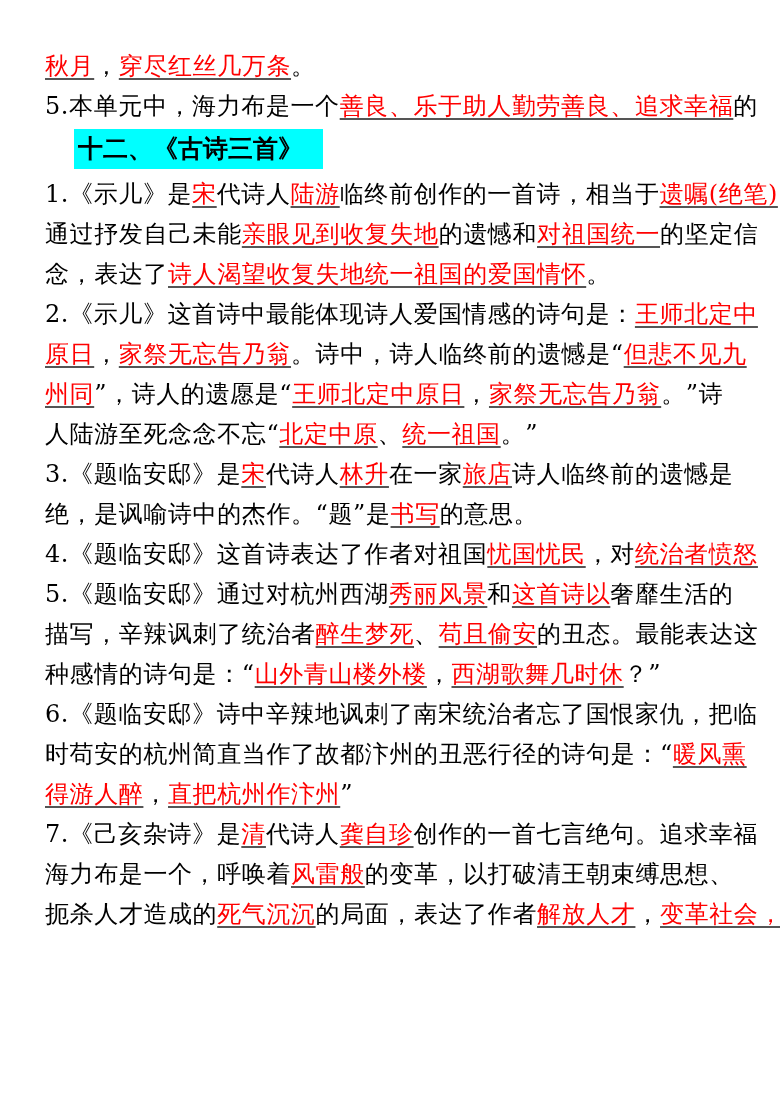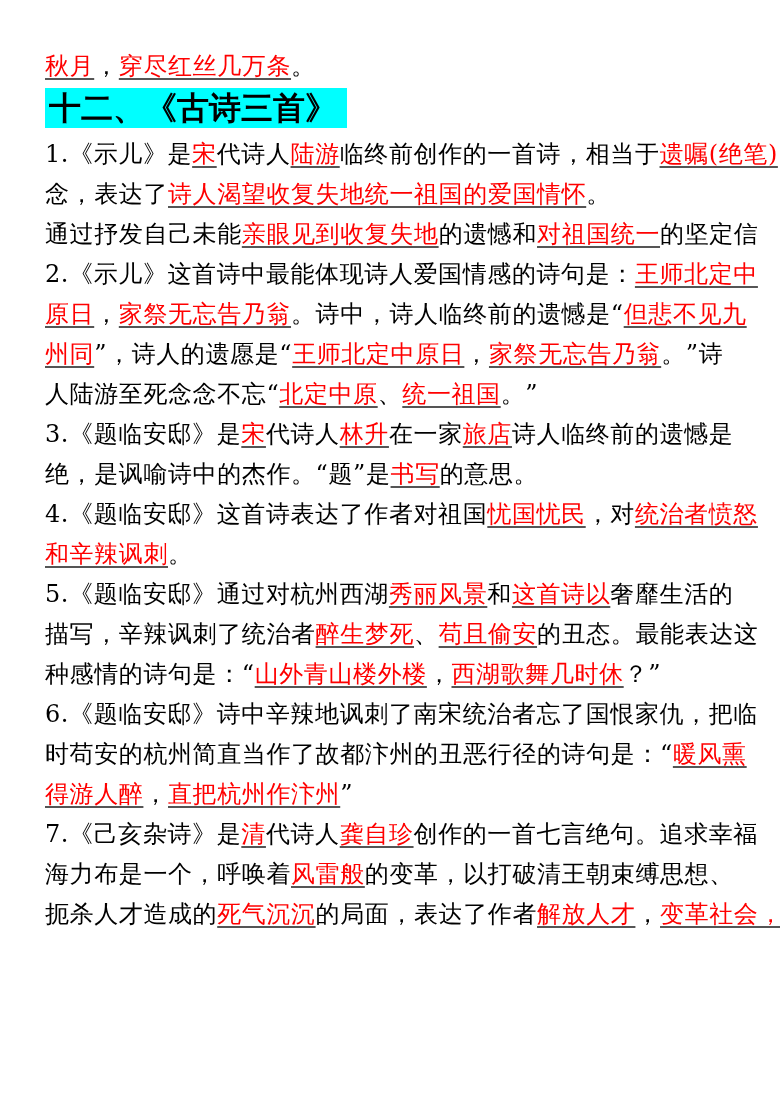--- a/index.html
+++ b/index.html
@@ -15,44 +15,44 @@
   }
   .ans {
     color: #ff0000;
     text-decoration: underline;
     text-decoration-color: #555555;
     text-decoration-thickness: 2px;
     text-underline-offset: 4px;
   }
   .heading-line { height: 42px; line-height: 42px; margin: 2px 0 4px 0; }
   .heading {
-    display: inline-block; background: #00ffff; padding: 0 10px 0 4px;
+    display: inline-block; background: #00ffff; padding: 0 20px 0 4px;
     font-family: "DejaVu Sans", "Liberation Sans", sans-serif;
-    font-weight: bold; font-size: 32px; color: #000000; line-height: 40px;
+    font-weight: bold; font-size: 25px; color: #000000; line-height: 40px; margin-left: 29px;
   }
 </style>
 </head>
 <body>
 
 <div class="page" id="page">
     <div class="line"><span class="ans">秋月</span><span>，</span><span class="ans">穿尽红丝几万条</span><span>。</span></div>
+    <div class="line"><span>5.本单元中，海力布是一个</span><span class="ans">善良、乐于助人勤劳善良、追求幸福</span><span>的</span></div>
   <div class="heading-line">
     <span class="heading">十二、《古诗三首》</span>
   </div>
 <div class="line"><span>1.《示儿》是</span><span class="ans">宋</span><span>代诗人</span><span class="ans">陆游</span><span>临终前创作的一首诗，相当于</span><span class="ans">遗嘱(绝笔)</span><span>。</span></div>
+    <div class="line"><span>通过抒发自己未能</span><span class="ans">亲眼见到收复失地</span><span>的遗憾和</span><span class="ans">对祖国统一</span><span>的坚定信</span></div>
     <div class="line"><span>念，表达了</span><span class="ans">诗人渴望收复失地统一祖国的爱国情怀</span><span>。</span></div>
-    <div class="line"><span>通过抒发自己未能</span><span class="ans">亲眼见到收复失地</span><span>的遗憾和</span><span class="ans">对祖国统一</span><span>的坚定信</span></div>
     <div class="line"><span>2.《示儿》这首诗中最能体现诗人爱国情感的诗句是：</span><span class="ans">王师北定中</span></div>
     <div class="line"><span class="ans">原日</span><span>，</span><span class="ans">家祭无忘告乃翁</span><span>。诗中，诗人临终前的遗憾是“</span><span class="ans">但悲不见九</span></div>
     <div class="line"><span class="ans">州同</span><span>”，诗人的遗愿是“</span><span class="ans">王师北定中原日</span><span>，</span><span class="ans">家祭无忘告乃翁</span><span>。”诗</span></div>
     <div class="line"><span>人陆游至死念念不忘“</span><span class="ans">北定中原</span><span>、</span><span class="ans">统一祖国</span><span>。”</span></div>
     <div class="line"><span>3.《题临安邸》是</span><span class="ans">宋</span><span>代诗人</span><span class="ans">林升</span><span>在一家</span><span class="ans">旅店</span><span>诗人临终前的遗憾是</span></div>
     <div class="line"><span>绝，是讽喻诗中的杰作。“题”是</span><span class="ans">书写</span><span>的意思。</span></div>
     <div class="line"><span>4.《题临安邸》这首诗表达了作者对祖国</span><span class="ans">忧国忧民</span><span>，对</span><span class="ans">统治者愤怒</span></div>
-    <div class="line"><span class="ans">和辛辣讽刺</span><span>。</span></div>
     <div class="line"><span>5.《题临安邸》通过对杭州西湖</span><span class="ans">秀丽风景</span><span>和</span><span class="ans">这首诗以</span><span>奢靡生活的</span></div>
     <div class="line"><span>描写，辛辣讽刺了统治者</span><span class="ans">醉生梦死</span><span>、</span><span class="ans">苟且偷安</span><span>的丑态。最能表达这</span></div>
     <div class="line"><span>种感情的诗句是：“</span><span class="ans">山外青山楼外楼</span><span>，</span><span class="ans">西湖歌舞几时休</span><span>？”</span></div>
     <div class="line"><span>6.《题临安邸》诗中辛辣地讽刺了南宋统治者忘了国恨家仇，把临</span></div>
     <div class="line"><span>时苟安的杭州简直当作了故都汴州的丑恶行径的诗句是：“</span><span class="ans">暖风熏</span></div>
     <div class="line"><span class="ans">得游人醉</span><span>，</span><span class="ans">直把杭州作汴州</span><span>”</span></div>
     <div class="line"><span>7.《己亥杂诗》是</span><span class="ans">清</span><span>代诗人</span><span class="ans">龚自珍</span><span>创作的一首七言绝句。追求幸福</span></div>
     <div class="line"><span>海力布是一个，呼唤着</span><span class="ans">风雷般</span><span>的变革，以打破清王朝束缚思想、</span></div>
     <div class="line"><span>扼杀人才造成的</span><span class="ans">死气沉沉</span><span>的局面，表达了作者</span><span class="ans">解放人才</span><span>，</span><span class="ans">变革社会，</span></div>
   </div>

